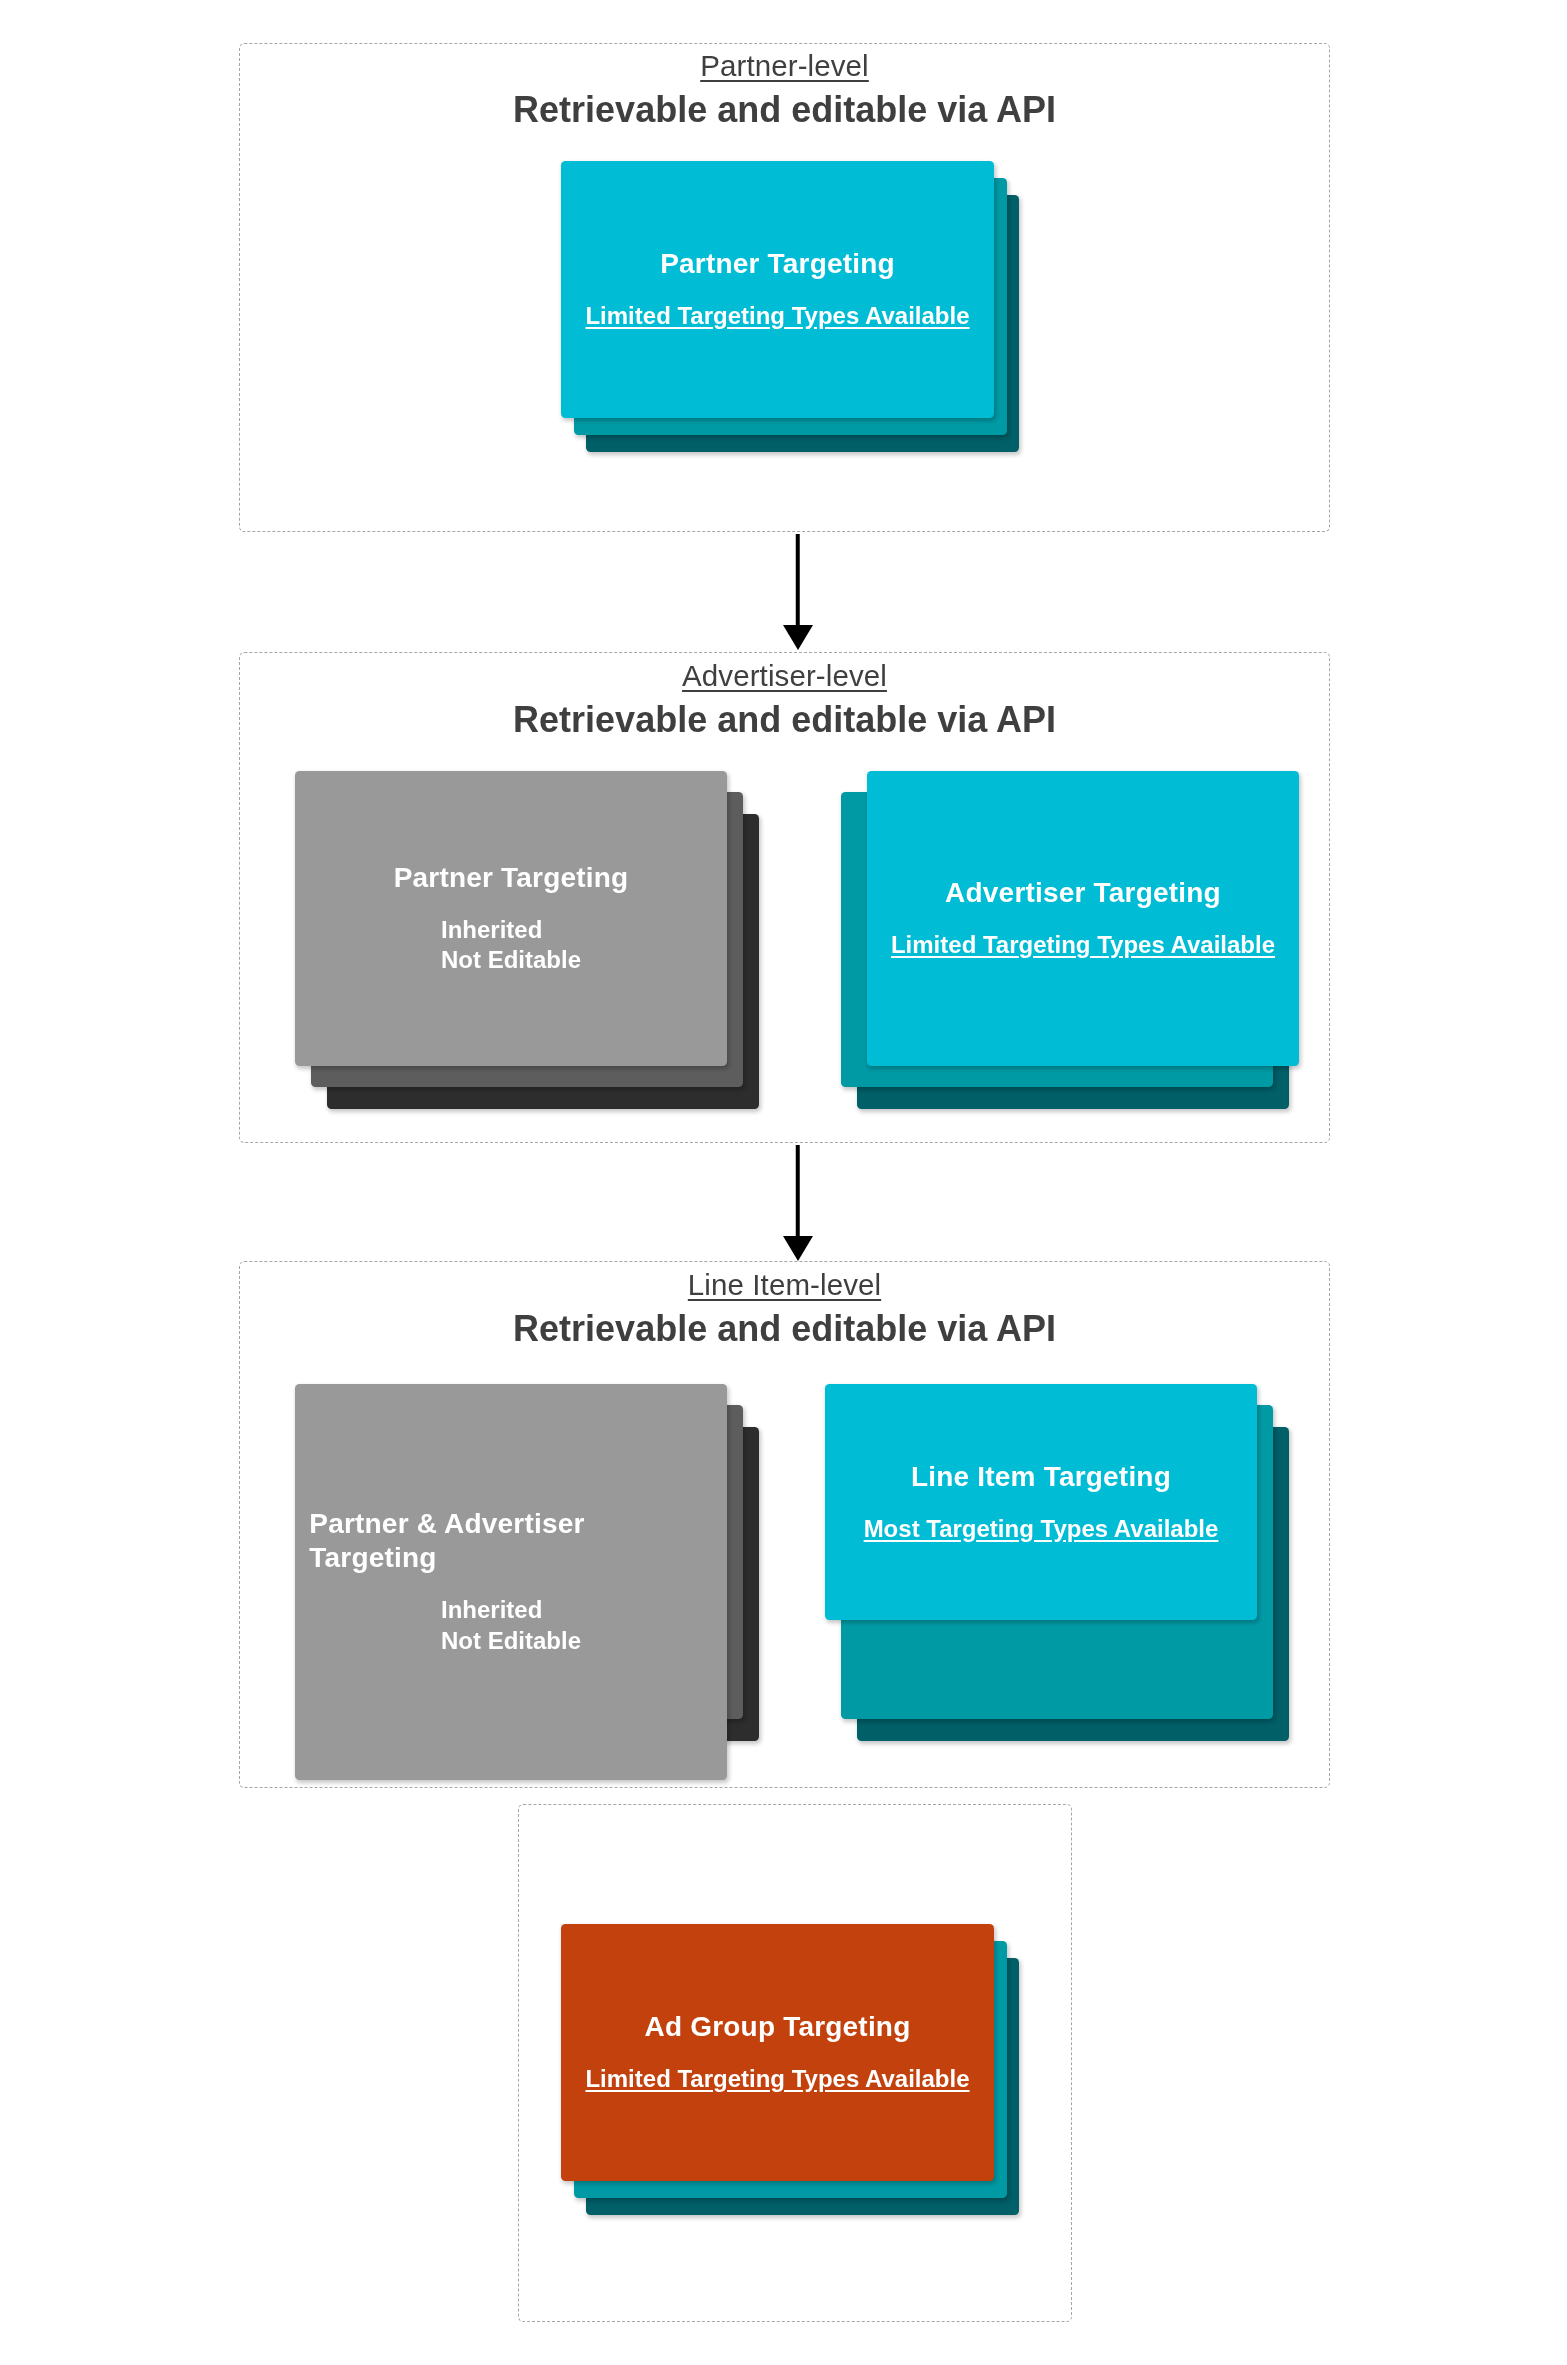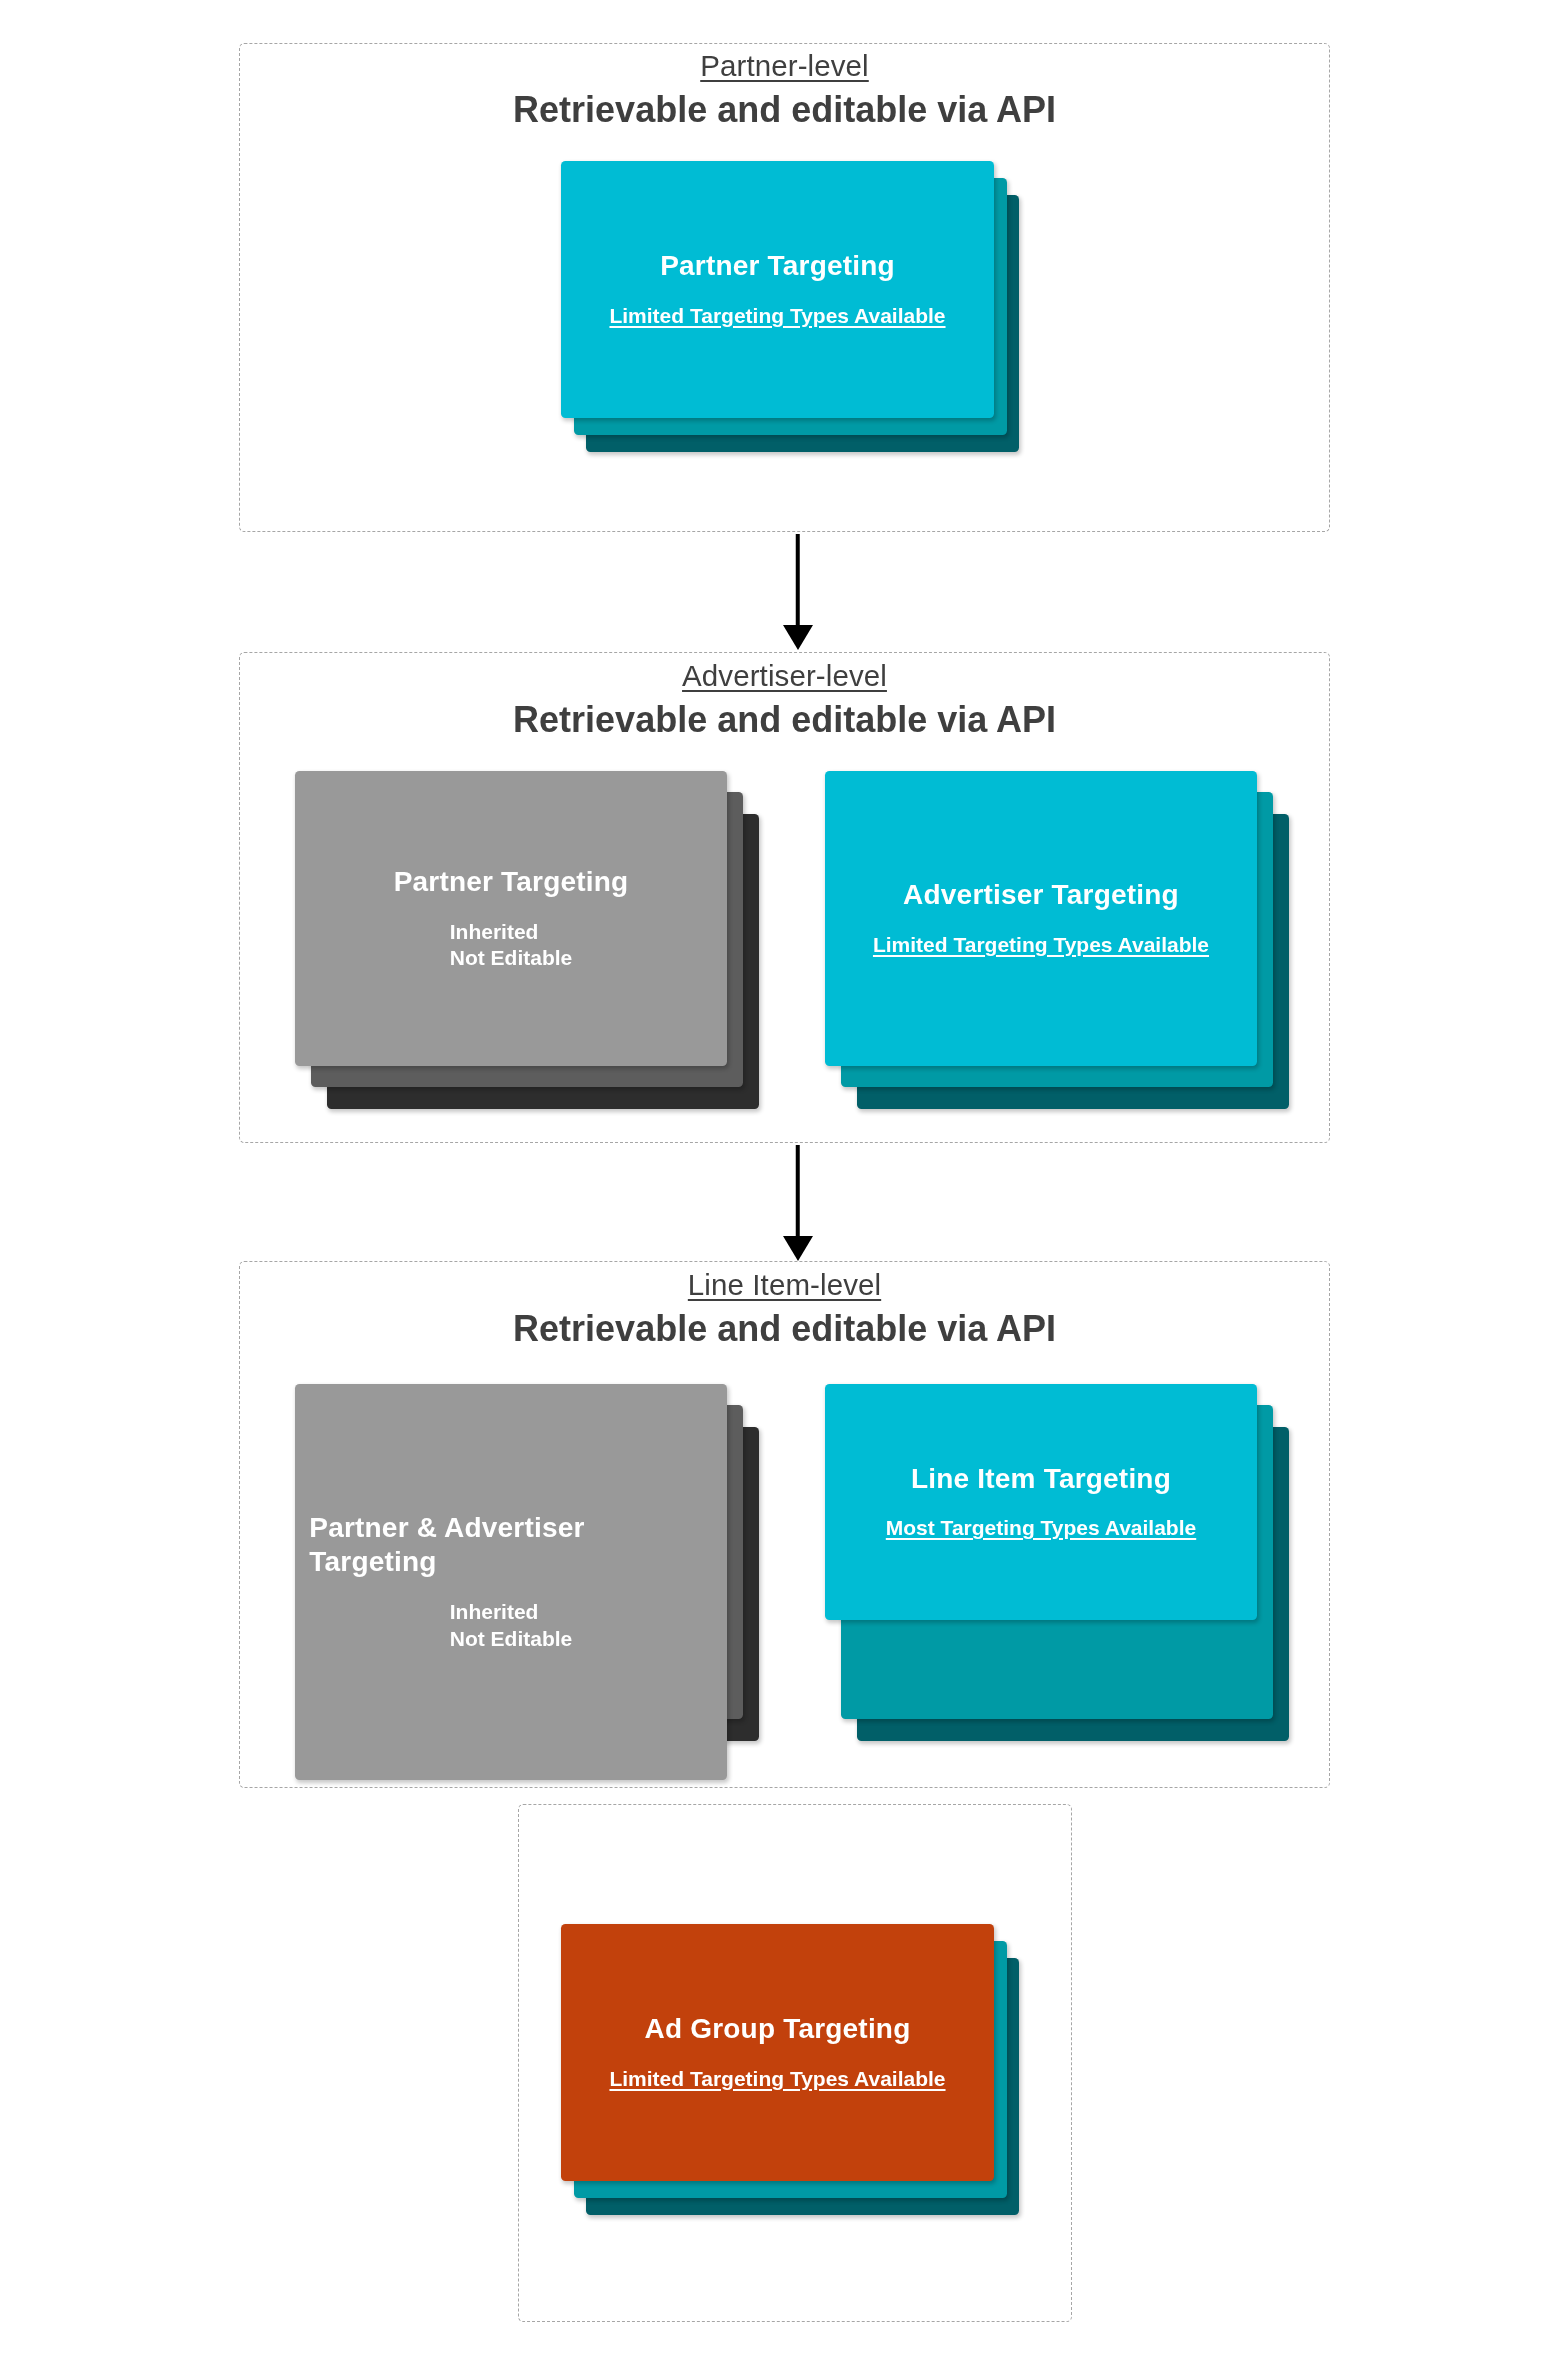--- a/index.html
+++ b/index.html
@@ -83,21 +83,21 @@
     color: #ffffff;
     font-weight: 700;
     font-size: 28px;
     line-height: 1.22;
     letter-spacing: 0.2px;
   }
   .card-sub {
     display: block;
     color: #ffffff;
     font-weight: 700;
-    font-size: 21px;
+    font-size: 24px;
     line-height: 1.28;
     margin-top: 19.6px;
   }
   .card-sub.underlined {
     text-decoration: underline;
     text-underline-offset: 2.7px;
   }
 
   
   .arrow {
@@ -162,21 +162,21 @@
     <div class="card-front" style="width:432px; height:295px; background:#999999;">
       <span class="card-title">Partner Targeting</span>
       <span class="card-sub" style="white-space:pre-line;">Inherited
 Not Editable</span>
     </div>
   </div>
 
   <div class="card-stack" style="left:825px; top:771px; width:473px; height:348px;">
     <div class="card-layer" style="left:32px; top:43px; width:432px; height:295px; background:#015f68;"></div>
     <div class="card-layer" style="left:16px; top:21.4px; width:432px; height:295px; background:#009aa5;"></div>
-    <div class="card-front" style="width:432px; height:295px; background:#00bcd4;">
+    <div class="card-front" style="width:432px; height:295px; background:#00bcd4;margin-left:42px;">
       <span class="card-title">Advertiser Targeting</span>
       <span class="card-sub underlined">Limited Targeting Types Available</span>
     </div>
   </div>
 
   <div class="arrow" style="left:768px; top:1145px; width:59px; height:116px;">
     <div class="arrow-shaft" style="height:93px;"></div>
     <div class="arrow-head"></div>
   </div>
 

